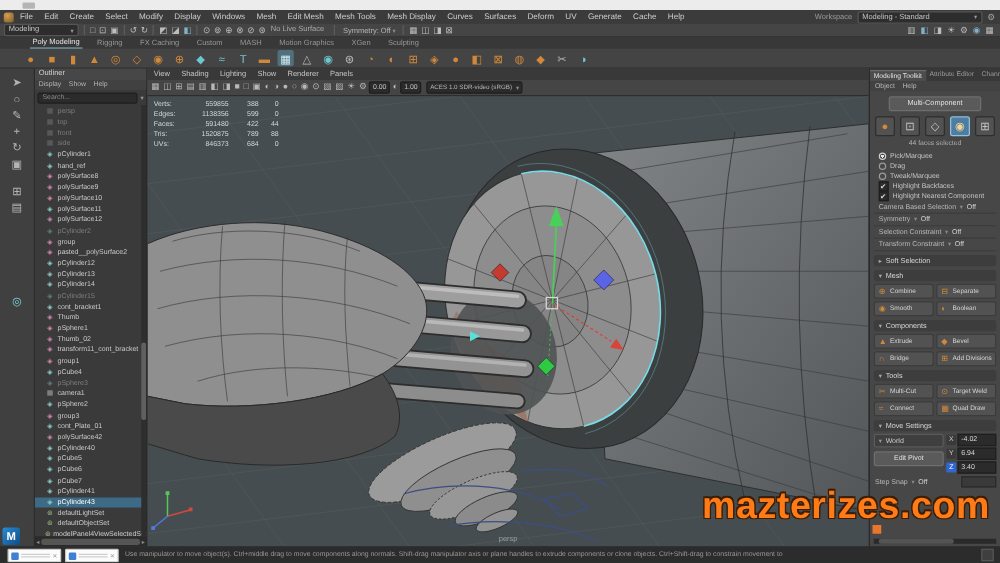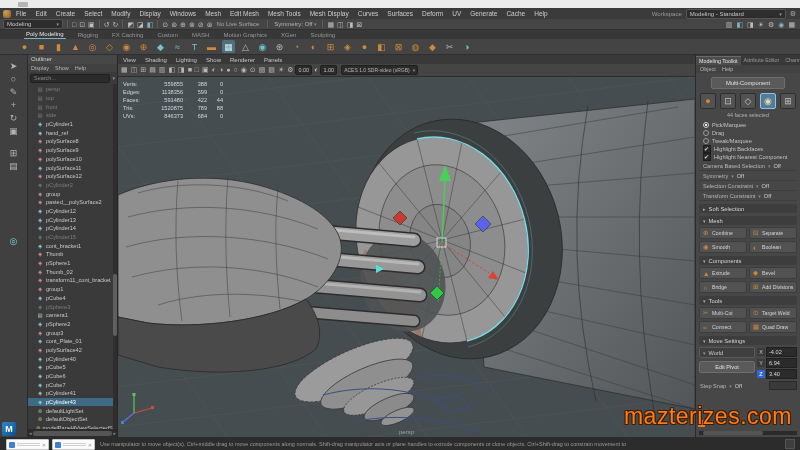--- a/index.html
+++ b/index.html
@@ -162,21 +162,21 @@
   .helptext{position:absolute;left:100px;right:20px;font-size:5.5px;color:#9a9a9a;white-space:nowrap;overflow:hidden;}
   .helpicon{position:absolute;right:5px;top:2px;width:8px;height:8px;background:#3f3f3f;border:1px solid #555;}
   .popup{position:absolute;top:2px;width:43px;height:11px;background:#fbfbfb;border:1px solid #c8c8c8;border-radius:1px;display:flex;align-items:center;gap:2px;padding:0 2px;box-sizing:border-box;}
   .popup .pic{width:6px;height:6px;background:#3f7fd4;border-radius:1px;}
   .popup .plines{flex:1;display:flex;flex-direction:column;gap:1px;}
   .popup .plines i{display:block;height:1px;background:#cfcfcf;}
   .popup .pclose{font-size:5px;color:#9a9a9a;}
   .mayabadge{position:absolute;left:2px;top:422px;width:14px;height:14px;border-radius:2px;z-index:7;
              background:linear-gradient(135deg,#2a8bd4,#0e4d86);color:#fff;font-size:9px;font-weight:bold;
              text-align:center;line-height:14px;}
-  .watermark{position:absolute;right:8px;top:403px;z-index:9;font-size:23px;font-weight:normal;color:#ff7b17;
+  .watermark{position:absolute;right:8px;top:388px;z-index:9;font-size:30px;font-weight:bold;color:#ff7b17;
              letter-spacing:.5px;text-shadow:1px 1px 0 #3c1e05,-1px -1px 0 #3c1e05,1px -1px 0 #3c1e05,-1px 1px 0 #3c1e05;}
 </style>
 </head>
 <body>
 
 <div id="app">
 
   <div class="r titlebar">
     <span class="tbicon"></span>
   </div>

